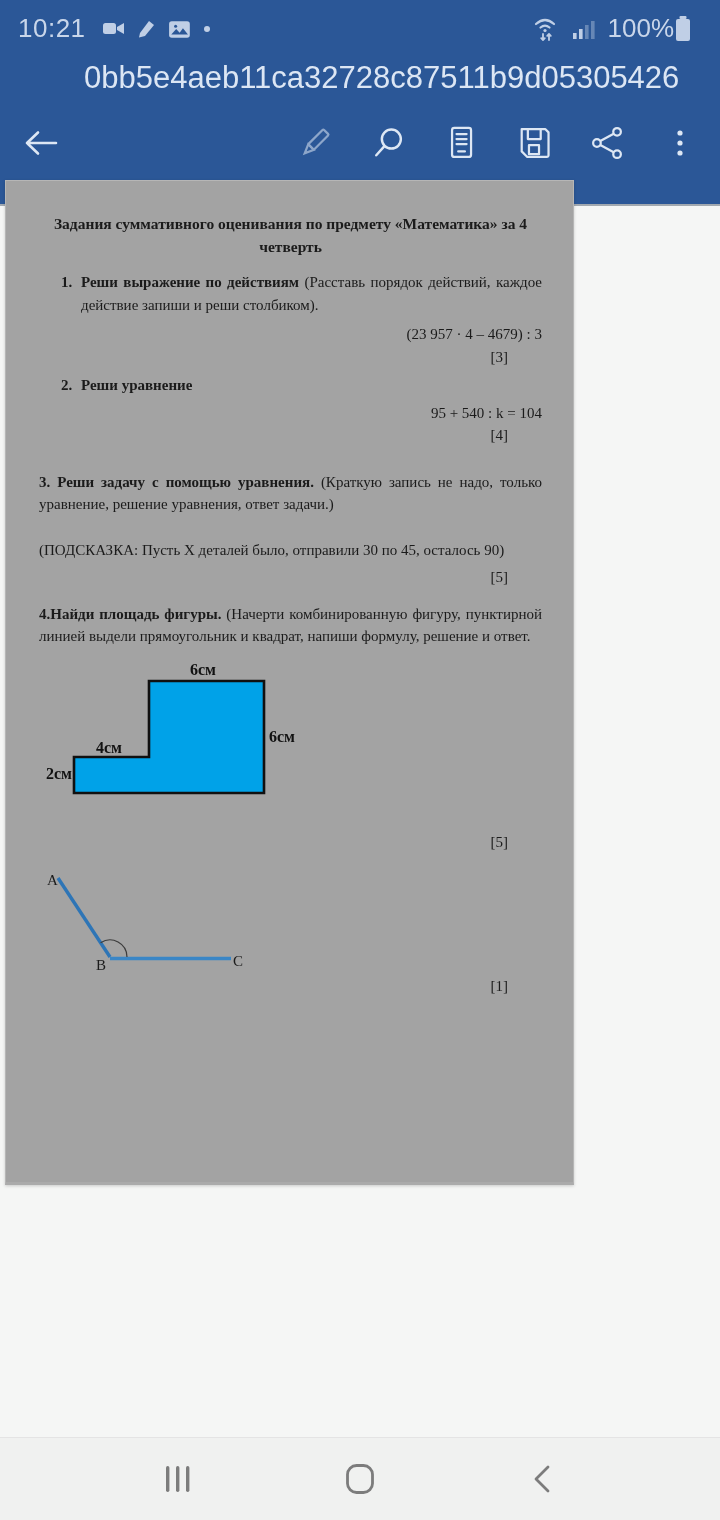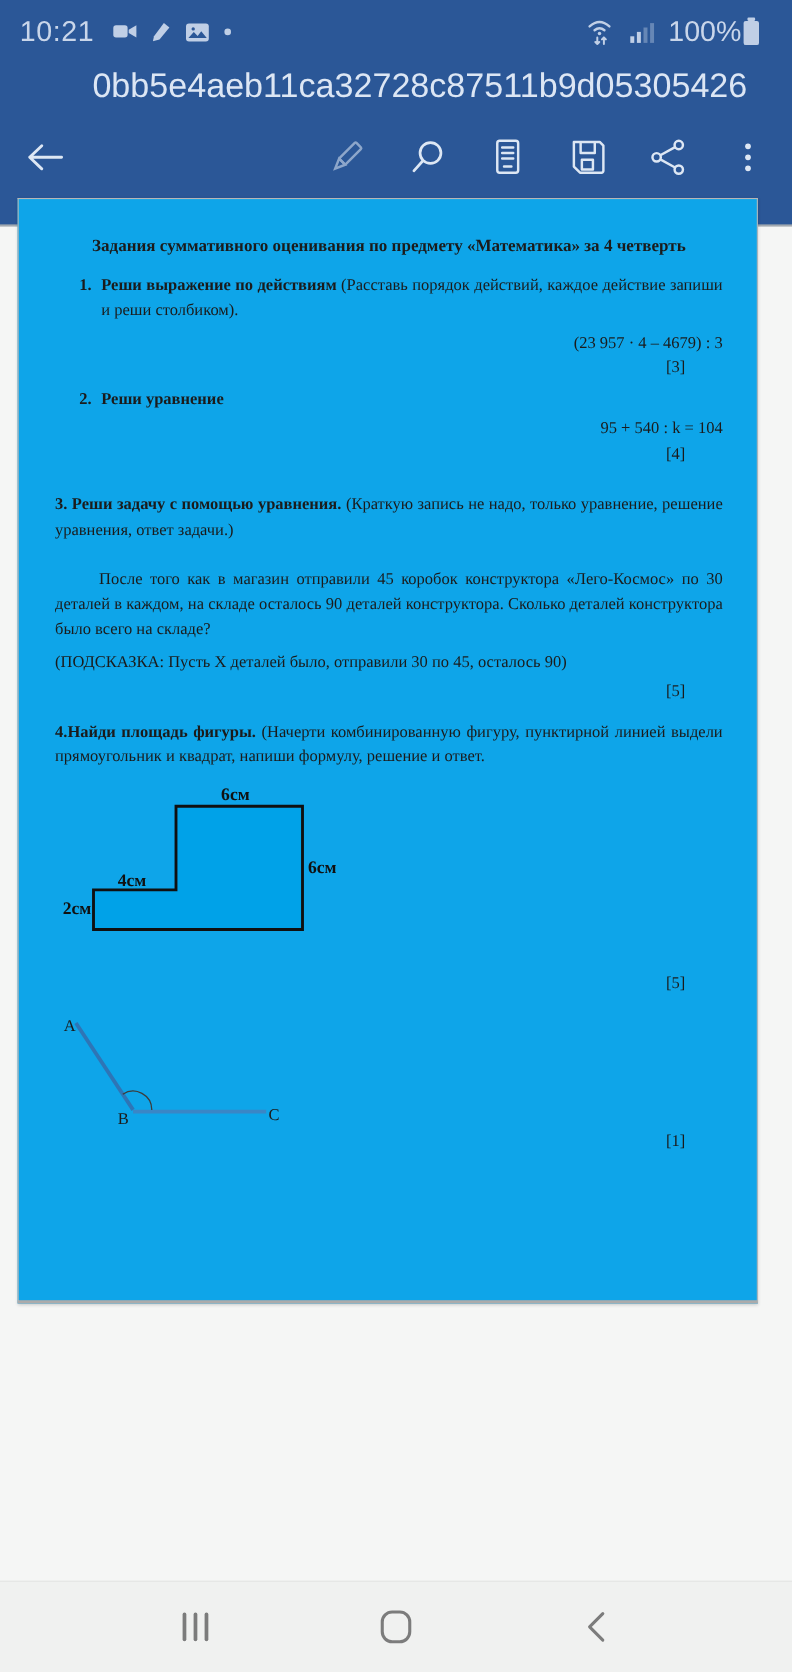--- a/index.html
+++ b/index.html
@@ -23,22 +23,22 @@
   .toolbar { position:absolute; left:0; top:107px; width:720px; height:71px;
     display:flex; align-items:center; }
   .tb-btn { width:52px; height:52px; display:flex; align-items:center; justify-content:center; }
   .tb-back { margin-left:14px; }
   .tb-spacer { flex:1; }
   .tb-btn + .tb-btn { margin-left:21px; }
   .tb-more { margin-right:14px; }
   .dim { opacity:.55; }
 
   
-  .page { position:absolute; left:16px; top:180px; width:673px; height:1005px;
-    background:#0ea5e9; border:1px solid #b6b6b6; border-bottom:3px solid #ababab;
+  .page { position:absolute; left:5px; top:180px; width:569px; height:1005px;
+    background:#a3a3a3; border:1px solid #b6b6b6; border-bottom:3px solid #ababab;
     box-shadow:0 1px 3px rgba(0,0,0,.18); }
   .content { padding:32px 31px 0 33px; font-family:"Liberation Serif", serif;
     font-size:15px; line-height:22.5px; color:#1b1b1b; }
 
   .doc-title { text-align:center; font-weight:bold; font-size:15.5px; margin-bottom:13px; }
 
   .numbered { position:relative; padding-left:42px; text-align:justify; }
   .numbered .num { position:absolute; left:22px; top:0; font-weight:bold; }
   .flush { text-align:justify; }
   .b { font-weight:bold; }
@@ -188,21 +188,20 @@
     <div class="numbered">
       <span class="num">2.</span>
       <span class="b">Реши уравнение</span>
     </div>
     <div class="mono-line">95 + 540 : k  = 104</div>
     <div class="score" style="margin-bottom:24px;">[4]</div>
 
     <div class="flush" style="margin-bottom:23px;">
       <span class="b">3. Реши задачу с помощью уравнения.</span><span> (Краткую запись не надо, только уравнение, решение уравнения, ответ задачи.)</span>
     </div>
-    <div class="indent-para">После того как в магазин отправили 45 коробок  конструктора «Лего-Космос» по 30 деталей в каждом,  на складе осталось 90 деталей конструктора. Сколько деталей конструктора было всего на складе?</div>
     <div style="margin-top:7px;">(ПОДСКАЗКА: Пусть Х деталей было, отправили 30 по 45, осталось 90)</div>
     <div class="score" style="margin-top:5px; margin-bottom:14px;">[5]</div>
 
     <div class="flush" style="margin-bottom:9px;">
       <span class="b">4.Найди площадь фигуры.</span><span> (Начерти комбинированную фигуру, пунктирной линией выдели прямоугольник и квадрат, напиши формулу, решение и ответ.</span>
     </div>
 
     <div class="fig-wrap">
       <svg width="300" height="152" viewBox="0 0 300 152">
         <polygon points="110,24 225,24 225,136 35,136 35,100 110,100" fill="#00a2e8" stroke="#101010" stroke-width="2.6" stroke-linejoin="miter"></polygon>

